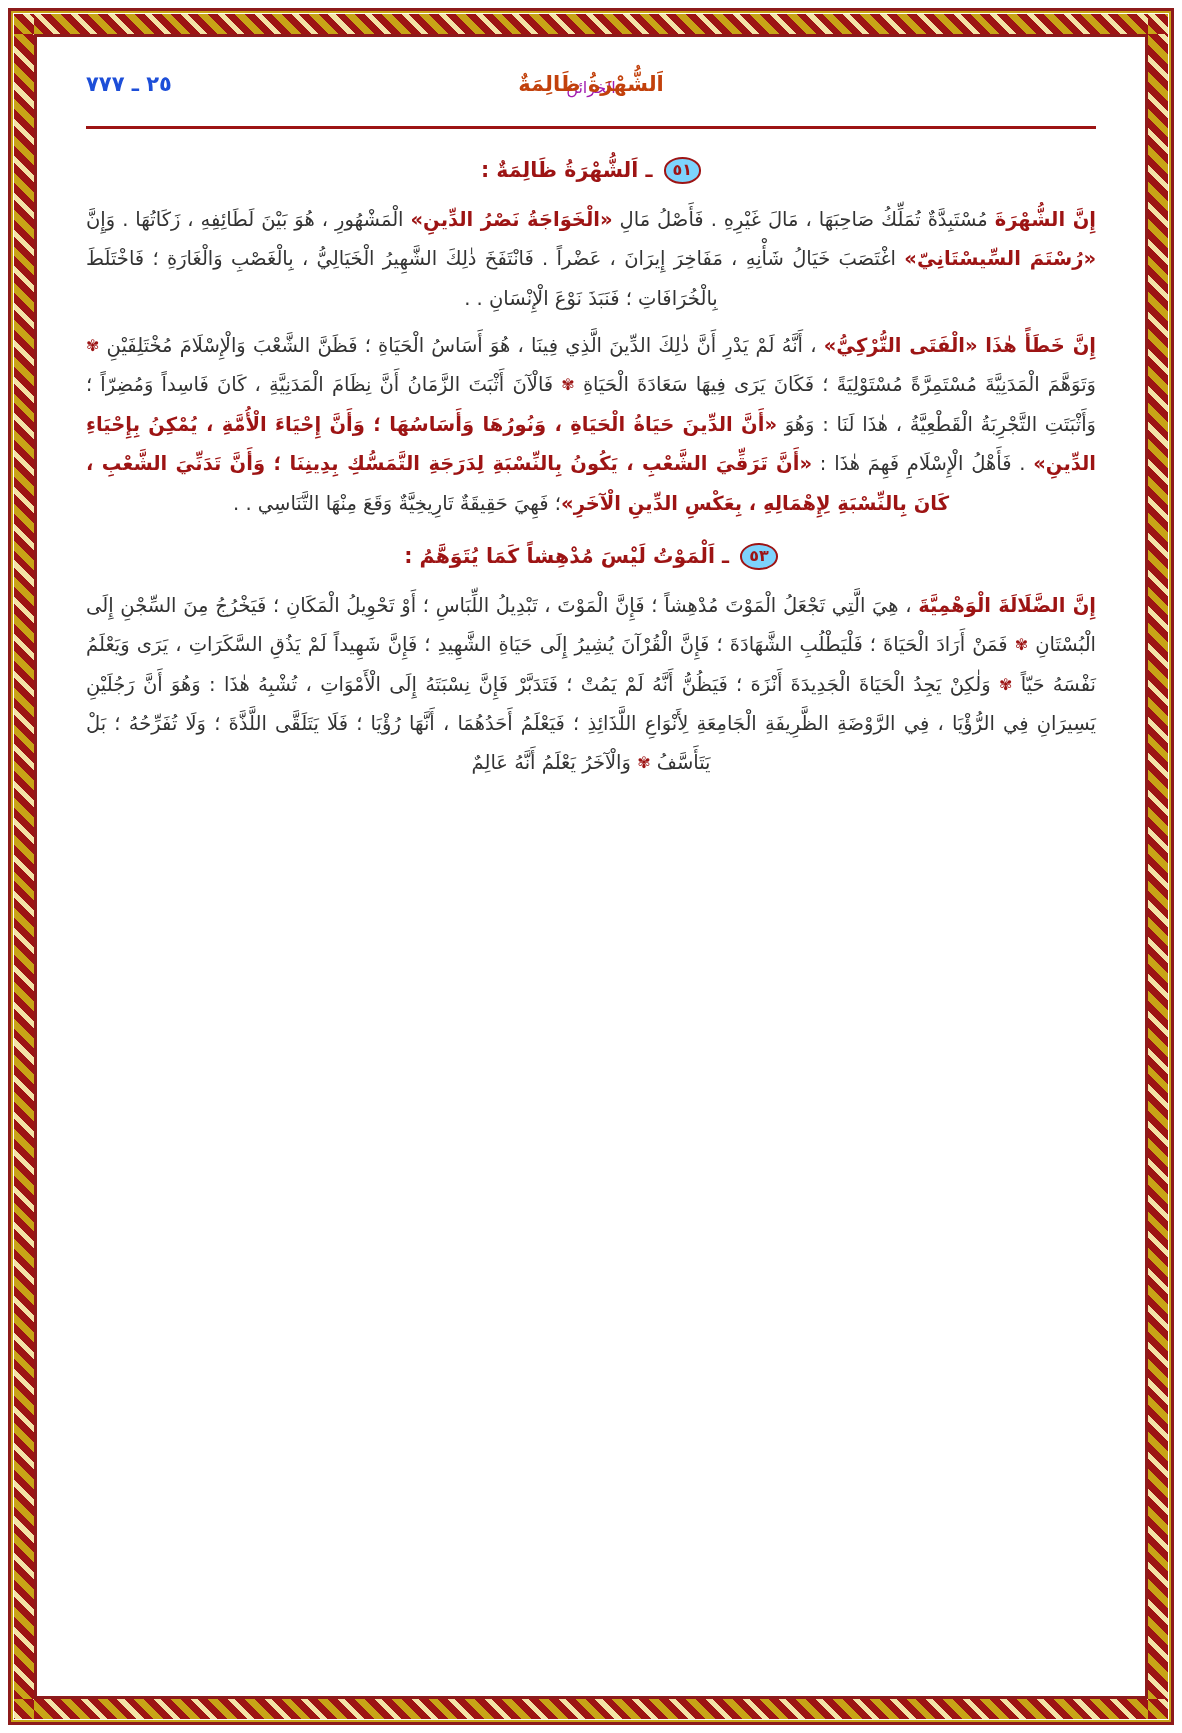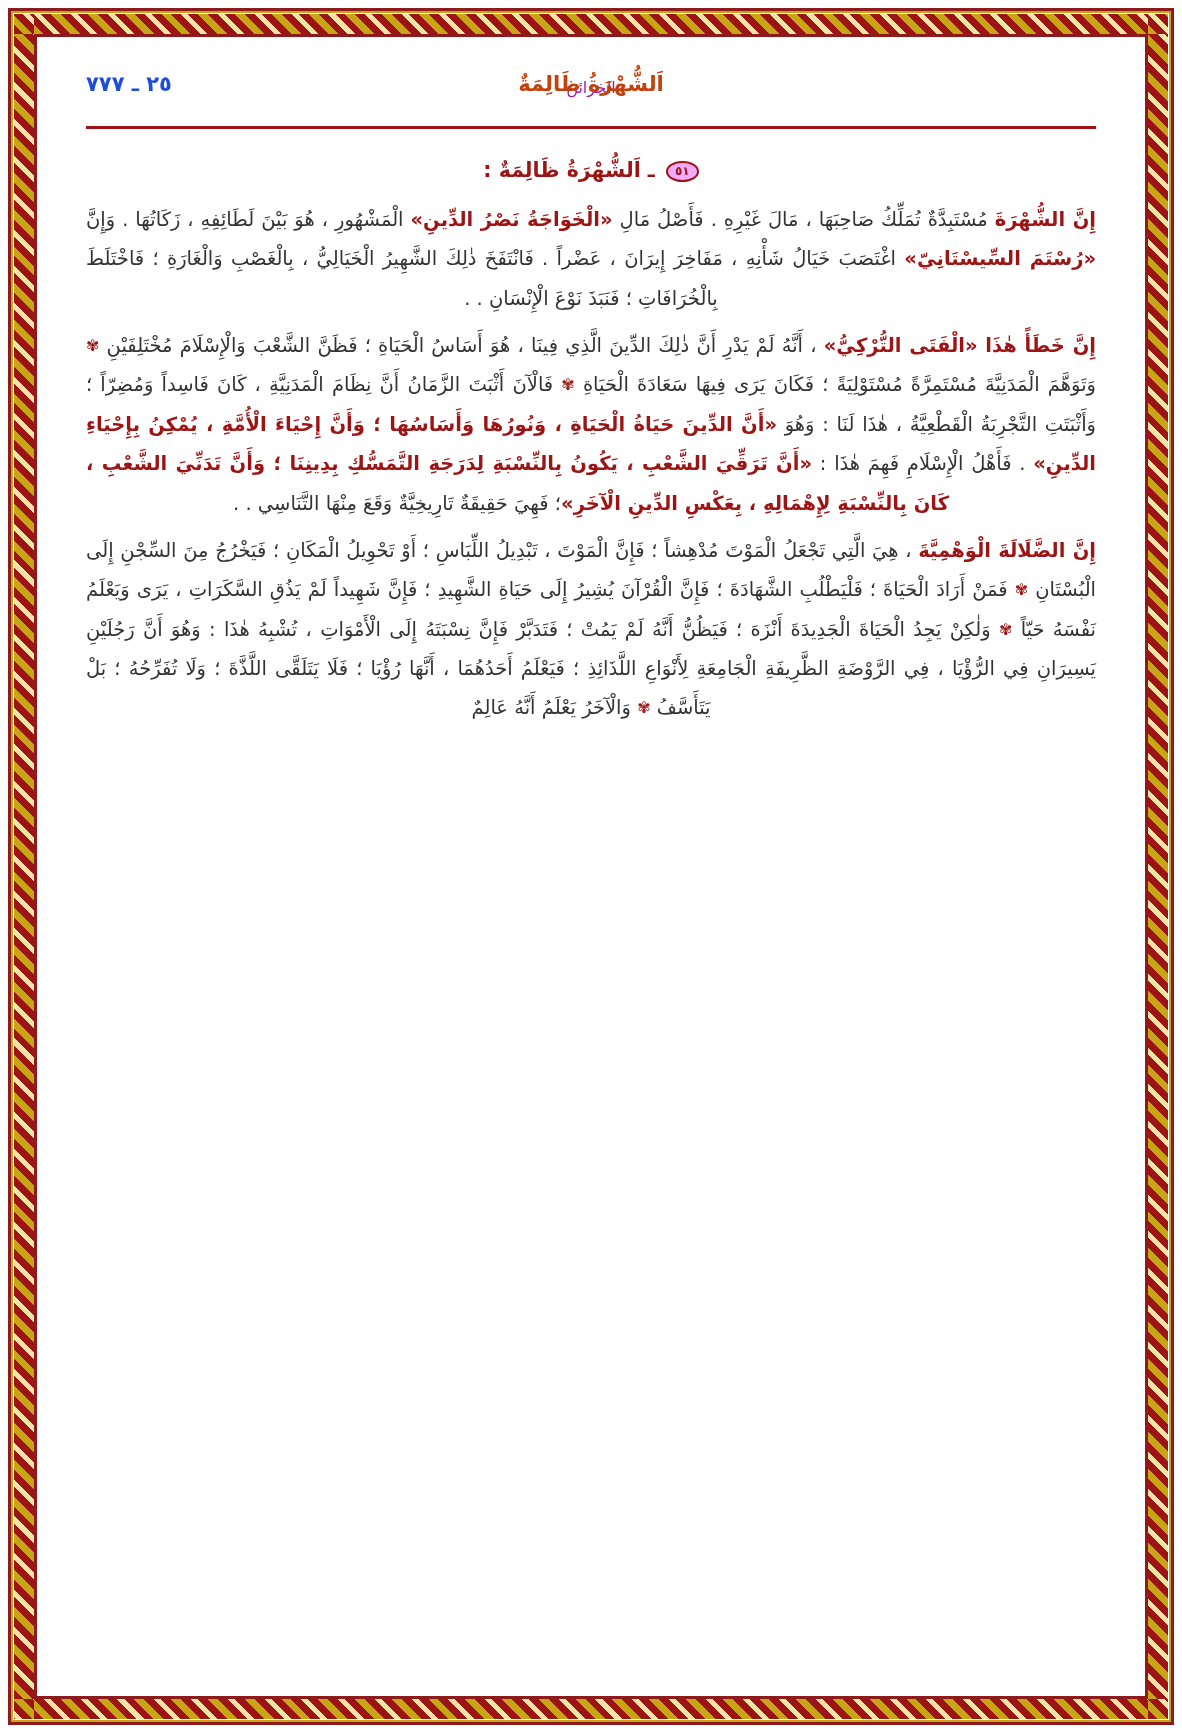--- a/index.html
+++ b/index.html
@@ -132,26 +132,26 @@
   .heading-right {
     text-align: right;
     text-align-last: right;
   }
 
   .num-badge {
     display: inline-block;
     border: 2px solid #9d1414;
     border-radius: 50%;
     padding: 0px 7px 1px 7px;
-    font-size: 12px;
+    font-size: 16px;
     color: #9d1414;
     line-height: 1.35;
     vertical-align: 2px;
     margin-left: 4px;
-    background: #f0abfc;
+    background: #7dd3fc;
   }
 
   .red { color: #9d1414; font-weight: bold; }
   .dark { color: #333333; }
   .flower {
     color: #9d1414;
     font-size: 16px;
     vertical-align: 1px;
   }
 
@@ -172,17 +172,18 @@
       <div class="header-watermark">الخزائن</div>
       <div class="header-page">٢٥ ـ ٧٧٧</div>
       <div class="header-title">اَلشُّهْرَةُ ظَالِمَةٌ</div>
     </div>
     <div class="header-rule"></div>
 
     <div class="body" id="body-root">
         <div class="heading"><span class="num-badge">٥١</span><span> ـ </span><span>اَلشُّهْرَةُ ظَالِمَةٌ :</span></div>
         <p class="para"><span class="red">إِنَّ الشُّهْرَةَ</span><span class="dark"> مُسْتَبِدَّةٌ تُمَلِّكُ صَاحِبَهَا ، مَالَ غَيْرِهِ . فَأَصْلُ مَالِ </span><span class="red">«الْخَوَاجَةُ نَصْرُ الدِّينِ»</span><span class="dark"> الْمَشْهُورِ ، هُوَ بَيْنَ لَطَائِفِهِ ، زَكَاتُهَا . وَإِنَّ </span><span class="red">«رُسْتَمَ السِّيسْتَانِيّ»</span><span class="dark"> اغْتَصَبَ خَيَالُ شَأْنِهِ ، مَفَاخِرَ إِيرَانَ ، عَضْراً . فَانْتَفَخَ ذٰلِكَ الشَّهِيرُ الْخَيَالِيُّ ، بِالْغَصْبِ وَالْغَارَةِ ؛ فَاخْتَلَطَ بِالْخُرَافَاتِ ؛ فَنَبَذَ نَوْعَ الْإِنْسَانِ . .</span></p>
         <p class="para"><span class="red">إِنَّ خَطَأً هٰذَا «الْفَتَى التُّرْكِيُّ»</span><span class="dark"> ، أَنَّهُ لَمْ يَدْرِ أَنَّ ذٰلِكَ الدِّينَ الَّذِي فِينَا ، هُوَ أَسَاسُ الْحَيَاةِ ؛ فَظَنَّ الشَّعْبَ وَالْإِسْلَامَ مُخْتَلِفَيْنِ </span><span class="flower">✾</span><span class="dark"> وَتَوَهَّمَ الْمَدَنِيَّةَ مُسْتَمِرَّةً مُسْتَوْلِيَةً ؛ فَكَانَ يَرَى فِيهَا سَعَادَةَ الْحَيَاةِ </span><span class="flower">✾</span><span class="dark"> فَالْآنَ أَثْبَتَ الزَّمَانُ أَنَّ نِظَامَ الْمَدَنِيَّةِ ، كَانَ فَاسِداً وَمُضِرّاً ؛ وَأَثْبَتَتِ التَّجْرِبَةُ الْقَطْعِيَّةُ ، هٰذَا لَنَا : وَهُوَ </span><span class="red">«أَنَّ الدِّينَ حَيَاةُ الْحَيَاةِ ، وَنُورُهَا وَأَسَاسُهَا ؛ وَأَنَّ إِحْيَاءَ الْأُمَّةِ ، يُمْكِنُ بِإِحْيَاءِ الدِّينِ»</span><span class="dark"> . فَأَهْلُ الْإِسْلَامِ فَهِمَ هٰذَا : </span><span class="red">«أَنَّ تَرَقِّيَ الشَّعْبِ ، يَكُونُ بِالنِّسْبَةِ لِدَرَجَةِ التَّمَسُّكِ بِدِينِنَا ؛ وَأَنَّ تَدَنِّيَ الشَّعْبِ ، كَانَ بِالنِّسْبَةِ لِإِهْمَالِهِ ، بِعَكْسِ الدِّينِ الْآخَرِ»</span><span class="dark">؛ فَهِيَ حَقِيقَةٌ تَارِيخِيَّةٌ وَقَعَ مِنْهَا التَّنَاسِي . .</span></p>
+        <div class="heading"><span class="num-badge">٥٣</span><span> ـ </span><span>اَلْمَوْتُ لَيْسَ مُدْهِشاً كَمَا يُتَوَهَّمُ :</span></div>
         <p class="para"><span class="red">إِنَّ الضَّلَالَةَ الْوَهْمِيَّةَ</span><span class="dark"> ، هِيَ الَّتِي تَجْعَلُ الْمَوْتَ مُدْهِشاً ؛ فَإِنَّ الْمَوْتَ ، تَبْدِيلُ اللِّبَاسِ ؛ أَوْ تَحْوِيلُ الْمَكَانِ ؛ فَيَخْرُجُ مِنَ السِّجْنِ إِلَى الْبُسْتَانِ </span><span class="flower">✾</span><span class="dark"> فَمَنْ أَرَادَ الْحَيَاةَ ؛ فَلْيَطْلُبِ الشَّهَادَةَ ؛ فَإِنَّ الْقُرْآنَ يُشِيرُ إِلَى حَيَاةِ الشَّهِيدِ ؛ فَإِنَّ شَهِيداً لَمْ يَذُقِ السَّكَرَاتِ ، يَرَى وَيَعْلَمُ نَفْسَهُ حَيّاً </span><span class="flower">✾</span><span class="dark"> وَلٰكِنْ يَجِدُ الْحَيَاةَ الْجَدِيدَةَ أَنْزَهَ ؛ فَيَظُنُّ أَنَّهُ لَمْ يَمُتْ ؛ فَتَدَبَّرْ فَإِنَّ نِسْبَتَهُ إِلَى الْأَمْوَاتِ ، تُشْبِهُ هٰذَا : وَهُوَ أَنَّ رَجُلَيْنِ يَسِيرَانِ فِي الرُّؤْيَا ، فِي الرَّوْضَةِ الظَّرِيفَةِ الْجَامِعَةِ لِأَنْوَاعِ اللَّذَائِذِ ؛ فَيَعْلَمُ أَحَدُهُمَا ، أَنَّهَا رُؤْيَا ؛ فَلَا يَتَلَقَّى اللَّذَّةَ ؛ وَلَا تُفَرِّحُهُ ؛ بَلْ يَتَأَسَّفُ </span><span class="flower">✾</span><span class="dark"> وَالْآخَرُ يَعْلَمُ أَنَّهُ عَالِمٌ</span></p>
       </div>
 
   </div>
 </div>
 
 </body></html>

